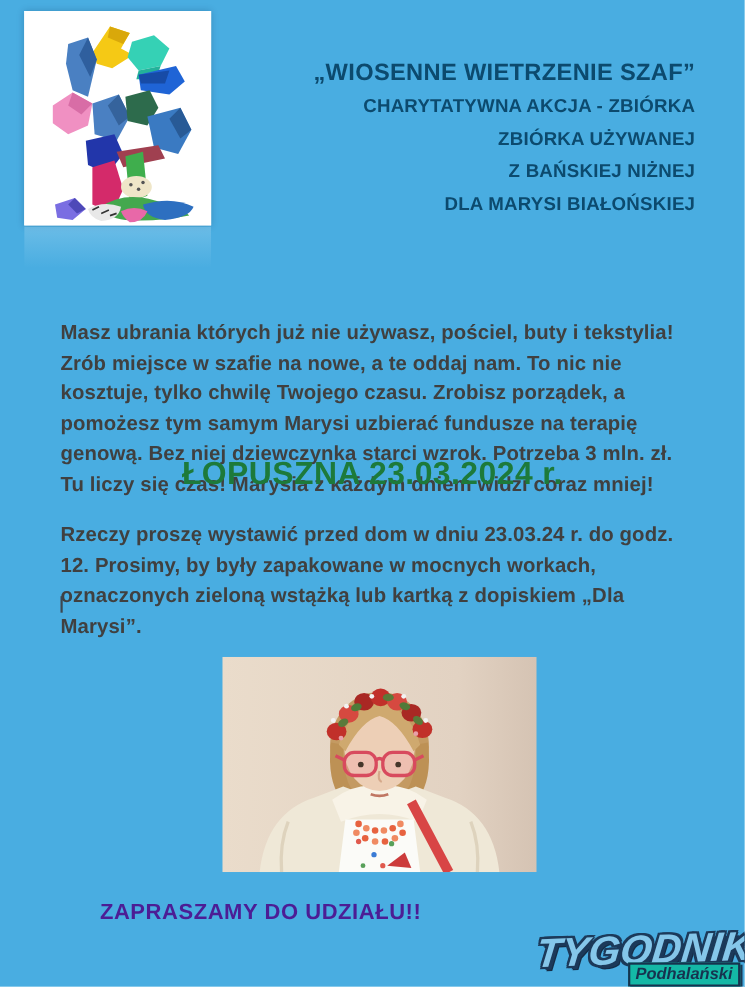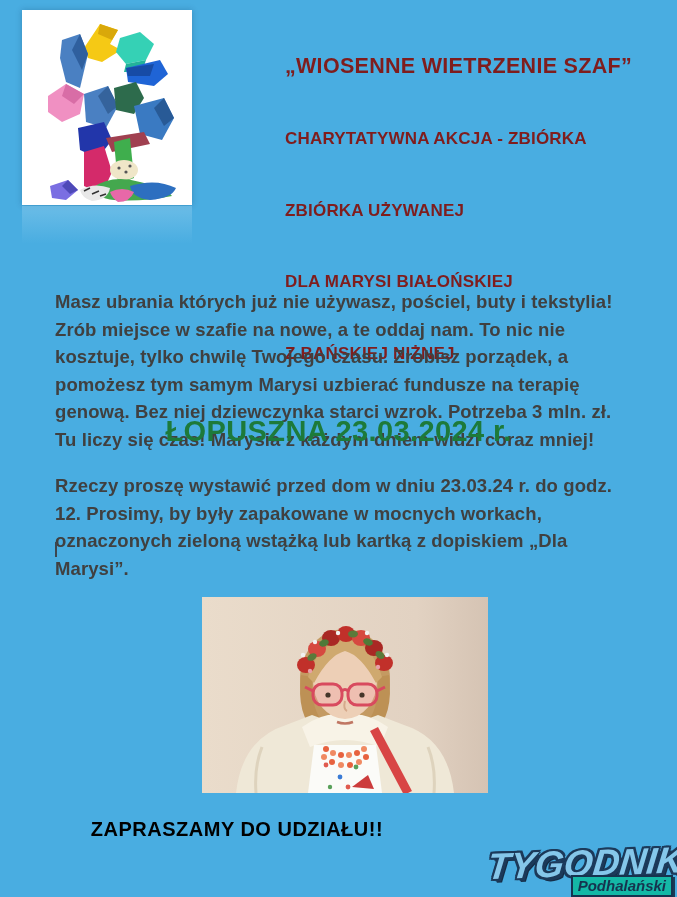--- a/index.html
+++ b/index.html
@@ -13,42 +13,42 @@
 
   
   .clothes-figure{position:absolute;left:22px;top:10px;width:170px;height:195px;
     background:#fff;box-shadow:0 0 6px rgba(0,40,80,.25);}
   .clothes-figure svg{display:block;width:100%;height:100%;}
   .clothes-reflection{position:absolute;left:22px;top:206px;width:170px;height:50px;overflow:hidden;}
   .clothes-reflection .fade{position:absolute;inset:0;
     background:linear-gradient(to bottom, rgba(134,201,236,.55), rgba(73,173,225,.92) 75%, #49ade1);}
 
   
-  .headline{position:absolute;top:51px;right:45px;text-align:left;color:#7f1d1d;font-weight:700;}
+  .headline{position:absolute;top:51px;right:45px;text-align:right;color:#0c4a6e;font-weight:700;}
   .headline .title{font-size:21.5px;line-height:31px;letter-spacing:.3px;}
-  .headline .line{font-size:17px;line-height:29.5px;letter-spacing:.2px;margin-top:42px;}
+  .headline .line{font-size:17px;line-height:29.5px;letter-spacing:.2px;}
 
   
   .para{position:absolute;left:55px;width:578px;color:#404040;
     font-size:18.5px;line-height:27.5px;font-weight:600;letter-spacing:.1px;}
   .para-intro{top:288px;}
   .para-instructions{top:472px;}
 
   .date-heading{position:absolute;top:415px;left:0;width:100%;text-align:center;
     color:#1d7a3a;font-size:29px;font-weight:700;letter-spacing:.4px;}
 
   .text-cursor{position:absolute;left:55px;top:542px;width:2px;height:15px;background:#3c4650;}
 
   
   .portrait{position:absolute;left:202px;top:597px;width:286px;height:196px;overflow:hidden;}
   .portrait svg{display:block;width:100%;height:100%;}
 
   
   .invite{position:absolute;top:818px;left:0;width:70%;text-align:center;
-    color:#000000;font-size:20px;font-weight:800;letter-spacing:.5px;}
+    color:#4c1d95;font-size:20px;font-weight:800;letter-spacing:.5px;}
 
   
   .watermark{position:absolute;right:4px;top:843px;width:185px;height:52px;}
   .watermark .wm-title{
     display:block;
     font-size:37px;font-weight:900;font-style:italic;letter-spacing:0px;
     color:#85c7ea;
     transform:skewX(-8deg) rotate(-2deg);
     text-shadow:
       -2px 0 0 #1c3a5a, 2px 0 0 #1c3a5a, 0 -2px 0 #1c3a5a, 0 2px 0 #1c3a5a,
@@ -107,22 +107,22 @@
 
   <div class="clothes-reflection">
 
     <div class="fade"></div>
   </div>
 
   <div class="headline">
     <div class="title">„WIOSENNE WIETRZENIE SZAF”</div>
     <div class="line">CHARYTATYWNA AKCJA - ZBIÓRKA</div>
     <div class="line">ZBIÓRKA UŻYWANEJ</div>
+    <div class="line">Z BAŃSKIEJ NIŻNEJ</div>
     <div class="line">DLA MARYSI BIAŁOŃSKIEJ</div>
-    <div class="line">Z BAŃSKIEJ NIŻNEJ</div>
   </div>
 
   <div class="para para-intro">Masz ubrania których już nie używasz, pościel, buty i tekstylia! Zrób miejsce w szafie na nowe, a te oddaj nam. To nic nie kosztuje, tylko chwilę Twojego czasu. Zrobisz porządek, a pomożesz tym samym Marysi uzbierać fundusze na terapię genową. Bez niej dziewczynka starci wzrok. Potrzeba 3 mln. zł. Tu liczy się czas! Marysia z każdym dniem widzi coraz mniej!</div>
 
   <div class="date-heading">ŁOPUSZNA 23.03.2024 r.</div>
 
   <div class="para para-instructions">Rzeczy proszę wystawić przed dom w dniu 23.03.24 r. do godz. 12. Prosimy, by były zapakowane w mocnych workach, oznaczonych zieloną wstążką lub kartką z dopiskiem „Dla Marysi”.</div>
 
   <div class="text-cursor"></div>
 

